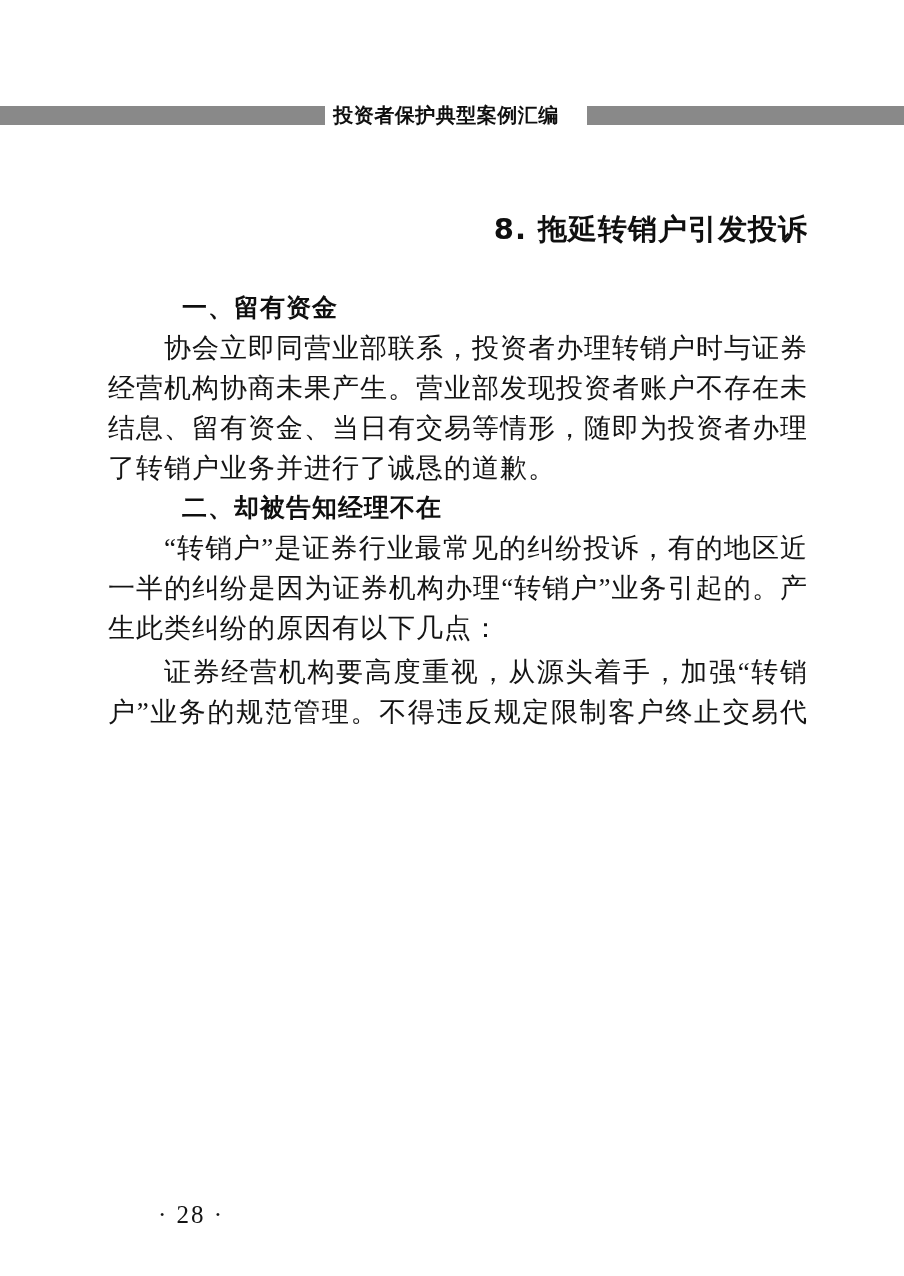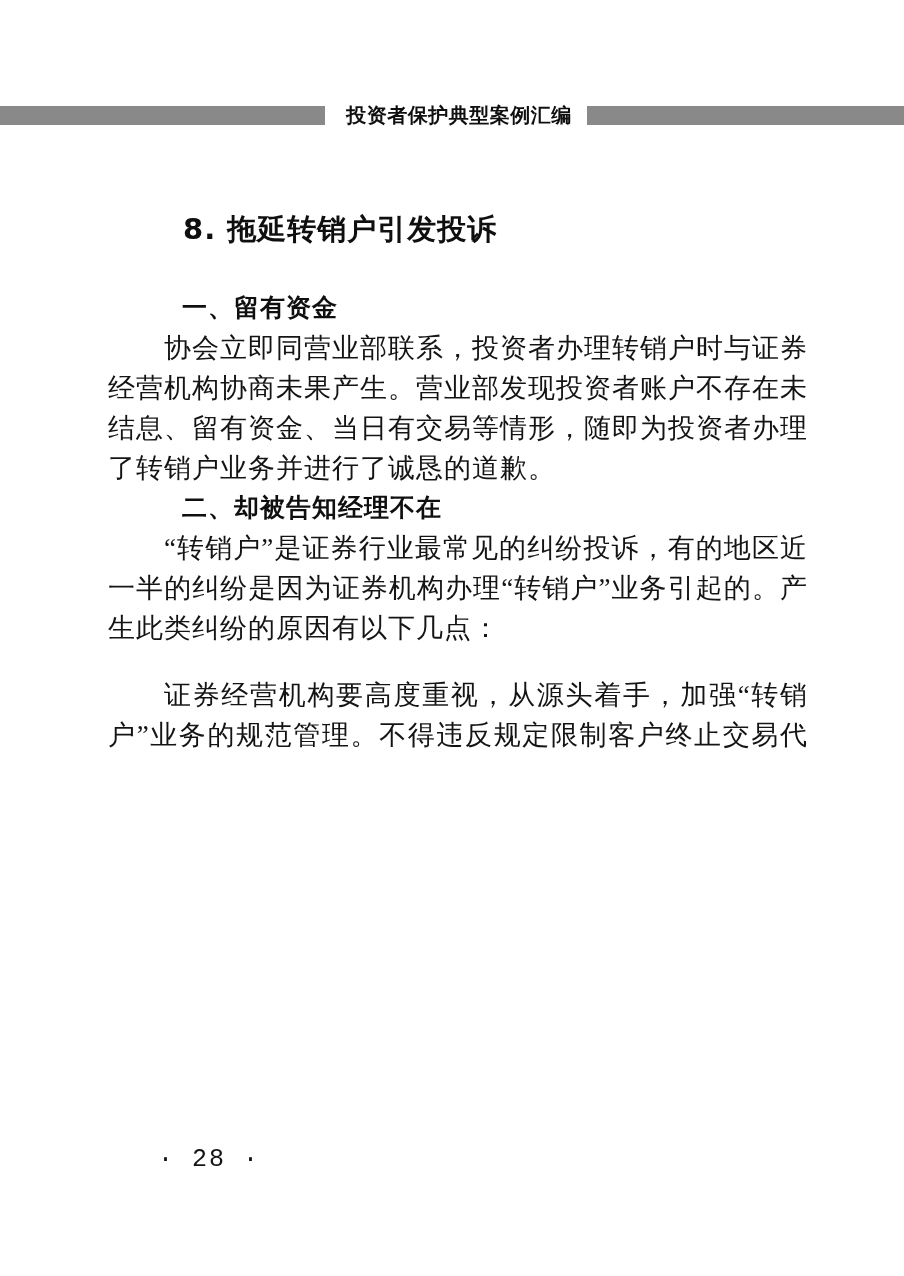--- a/index.html
+++ b/index.html
@@ -33,21 +33,21 @@
     position: absolute;
     top: 106px;
     height: 19px;
     background: var(--bar-gray, #898989);
   }
   .header-rule.left  { left: 0;     width: 325px; }
   .header-rule.right { left: 587px; width: 317px; }
   .running-title {
     position: absolute;
     top: 102px;
-    left: 328px;
+    left: 315px;
     width: 262px;
     text-align: center;
     font-family: "DejaVu Sans", sans-serif;
     font-weight: bold;
     font-size: 20px;
     line-height: 26px;
     letter-spacing: 0.5px;
     color: #0f0f0f;
     white-space: nowrap;
   }
@@ -60,20 +60,21 @@
     width: 700px;
   }
   h1.chapter-title {
     margin: 0 0 40px 75px;
     font-family: "DejaVu Sans", sans-serif;
     font-weight: bold;
     font-size: 29px;
     line-height: 38px;
     letter-spacing: 1px;
     color: #0f0f0f;
+    text-align: right;
   }
   h2.section-heading {
     margin: 0 0 0 74px;
     font-family: "DejaVu Sans", sans-serif;
     font-weight: bold;
     font-size: 25px;
     line-height: 40px;
     letter-spacing: 1px;
     color: #0f0f0f;
   }
@@ -81,34 +82,34 @@
     margin: 0;
     font-size: 27px;
     line-height: 40px;
     letter-spacing: 1px;
     text-indent: 56px;
     text-align: justify;
     text-justify: inter-character;
     color: #141414;
   }
   p.body-para.continues {
-    margin-top: 27px;
+    margin-top: 4px;
     text-align-last: justify;
   }
 
   
   .page-number {
     position: absolute;
-    top: 1146px;
+    top: 1201px;
     left: 158px;
     font-size: 25px;
     line-height: 28px;
     letter-spacing: 2px;
     color: #141414;
-    font-family: Liberation Mono, monospace;
+    font-family: Liberation Serif, serif;
     text-align: center;
   }
 </style>
 </head>
 <body>
 
 <div class="page">
 
   <div class="running-header">
     <div class="header-rule left"></div>

